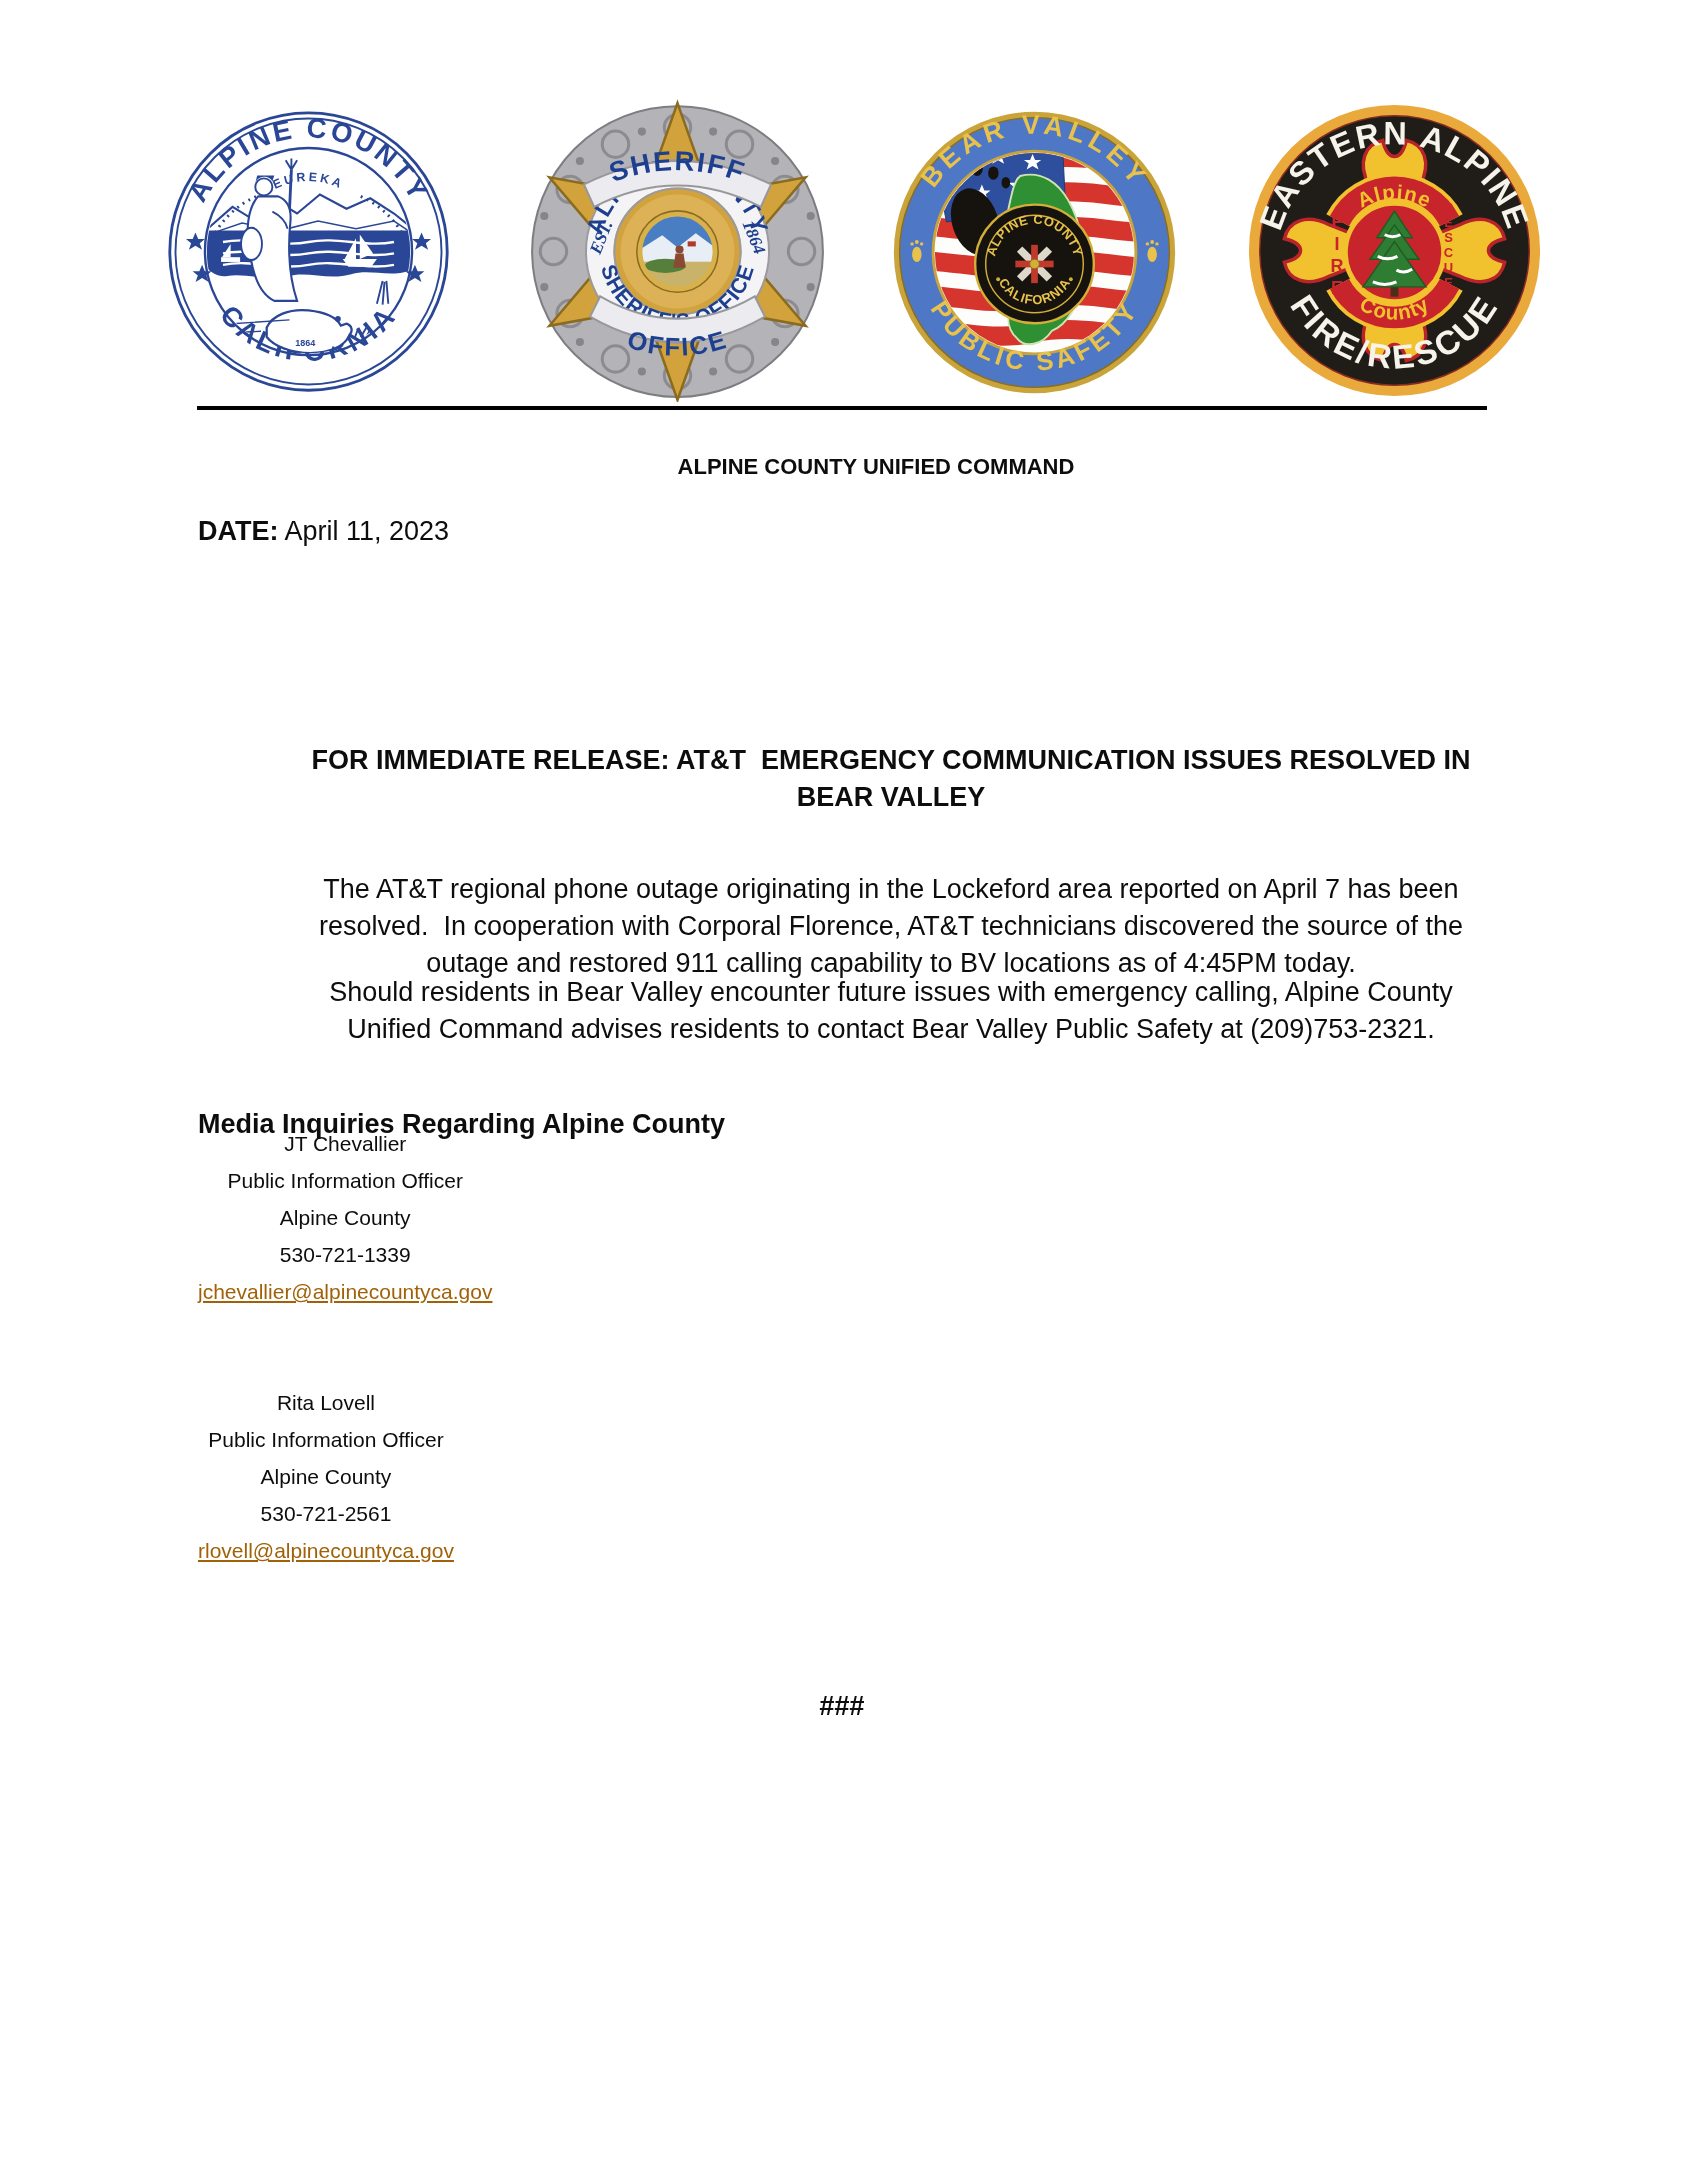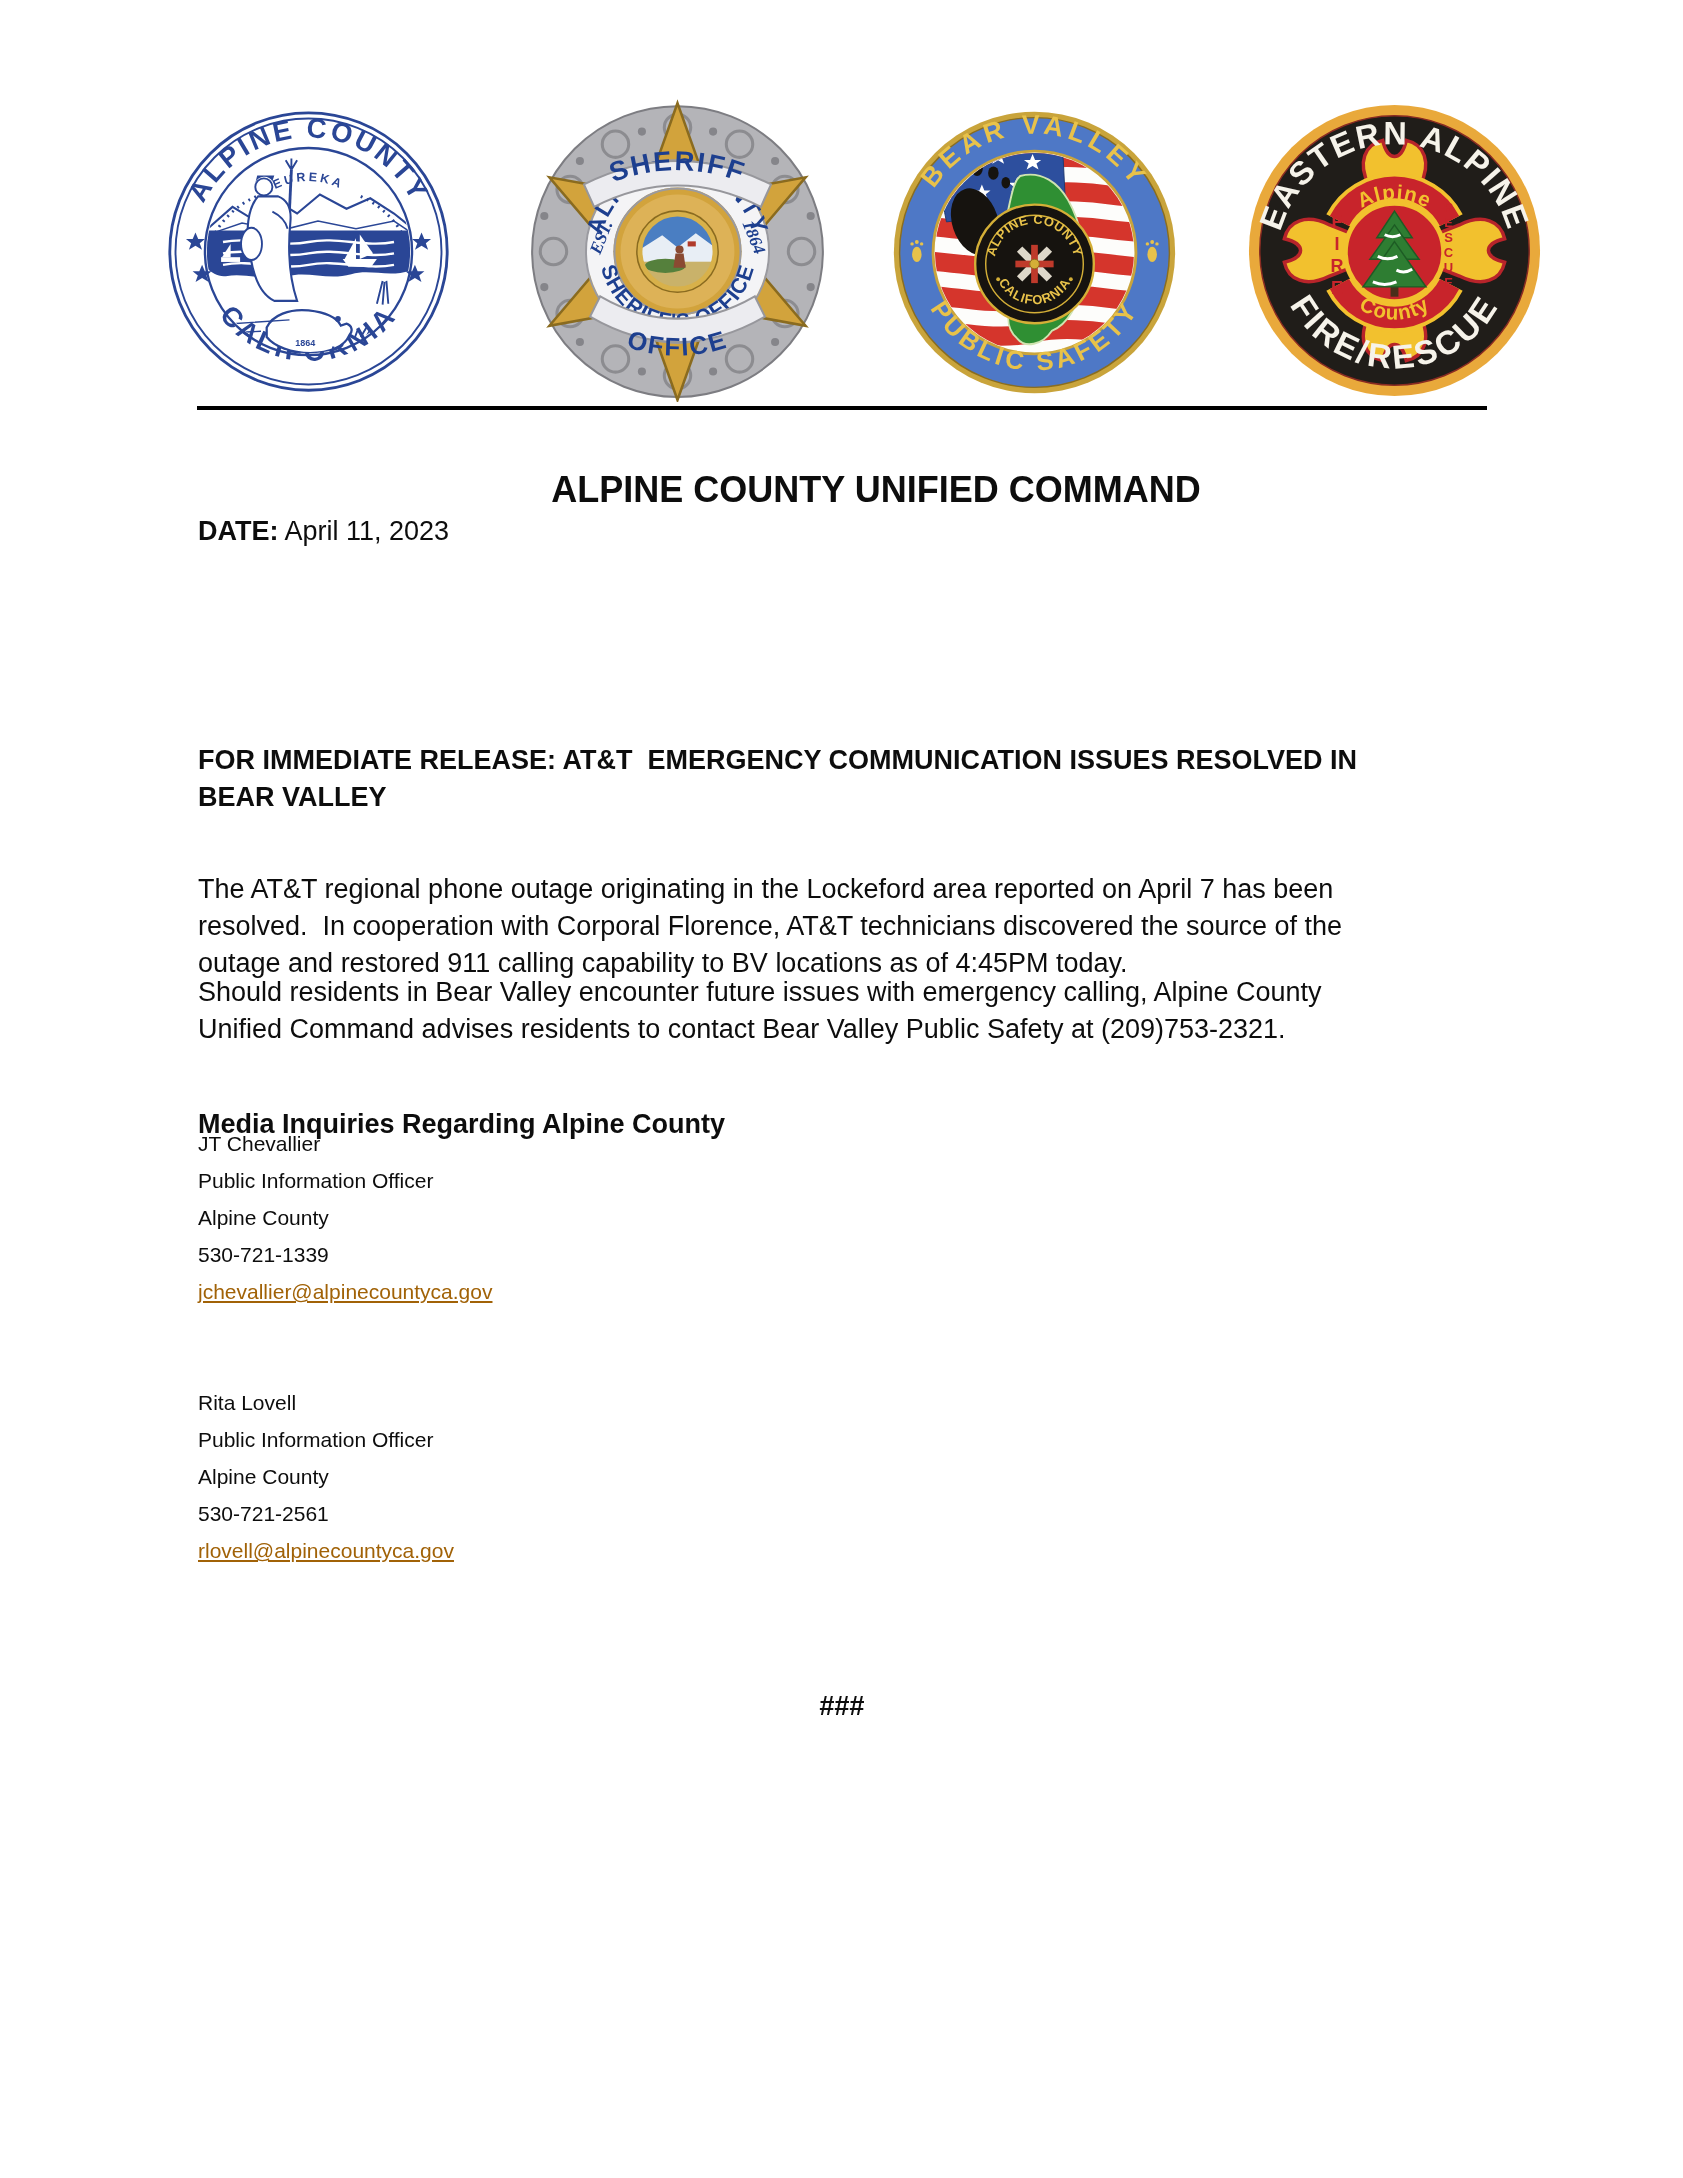--- a/index.html
+++ b/index.html
@@ -1,22 +1,22 @@
 <!DOCTYPE html>
 <html><head>
 <meta charset="utf-8">
 <style>
   html,body{margin:0;padding:0;background:#9a9a9a;}
   .page{position:relative;width:1683px;height:2178px;background:#ffffff;overflow:hidden;
         font-family:"Liberation Sans","DejaVu Sans",sans-serif;color:#0d0d0d;}
-  .abs{position:absolute;}
+  .abs{position:absolute;text-align:center;}
   .logo{position:absolute;}
   .logo svg{display:block;width:100%;height:100%;}
   .rule{left:197px;top:406px;width:1290px;height:4px;background:#000;}
-  .title{left:198px;top:448px;width:1356px;text-align:center;font-weight:bold;font-size:36px;line-height:36px;}
+  .title{left:198px;top:434px;width:1356px;text-align:center;font-weight:bold;font-size:22px;line-height:36px;}
   .dateline{left:198px;top:486px;font-size:27px;line-height:36px;}
   .b{font-weight:bold;}
   .block{font-size:27px;line-height:37px;white-space:pre-wrap;width:1386px;}
   .boldblock{font-weight:bold;}
   .re{left:198px;top:587px;}
   .release{left:198px;top:715px;}
   .p1{left:198px;top:844px;}
   .p2{left:198px;top:947px;}
   .media-h{left:198px;top:1087px;font-size:27px;font-weight:bold;
            text-decoration-thickness:3px;text-underline-offset:5px;}

